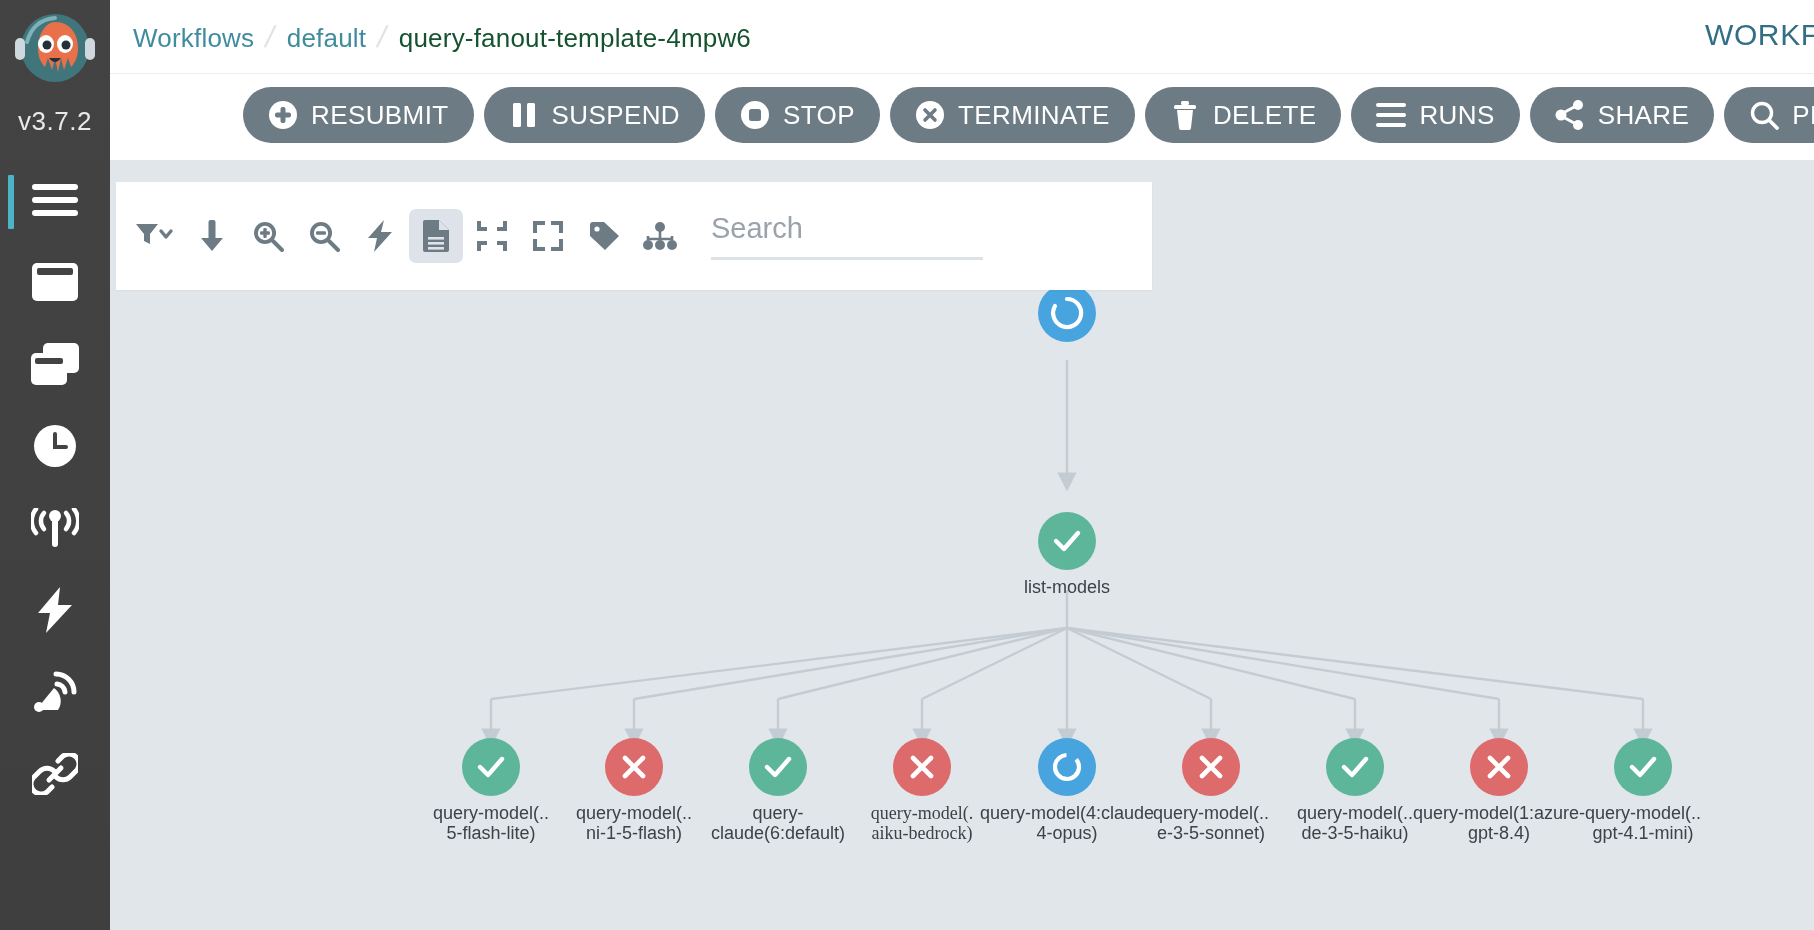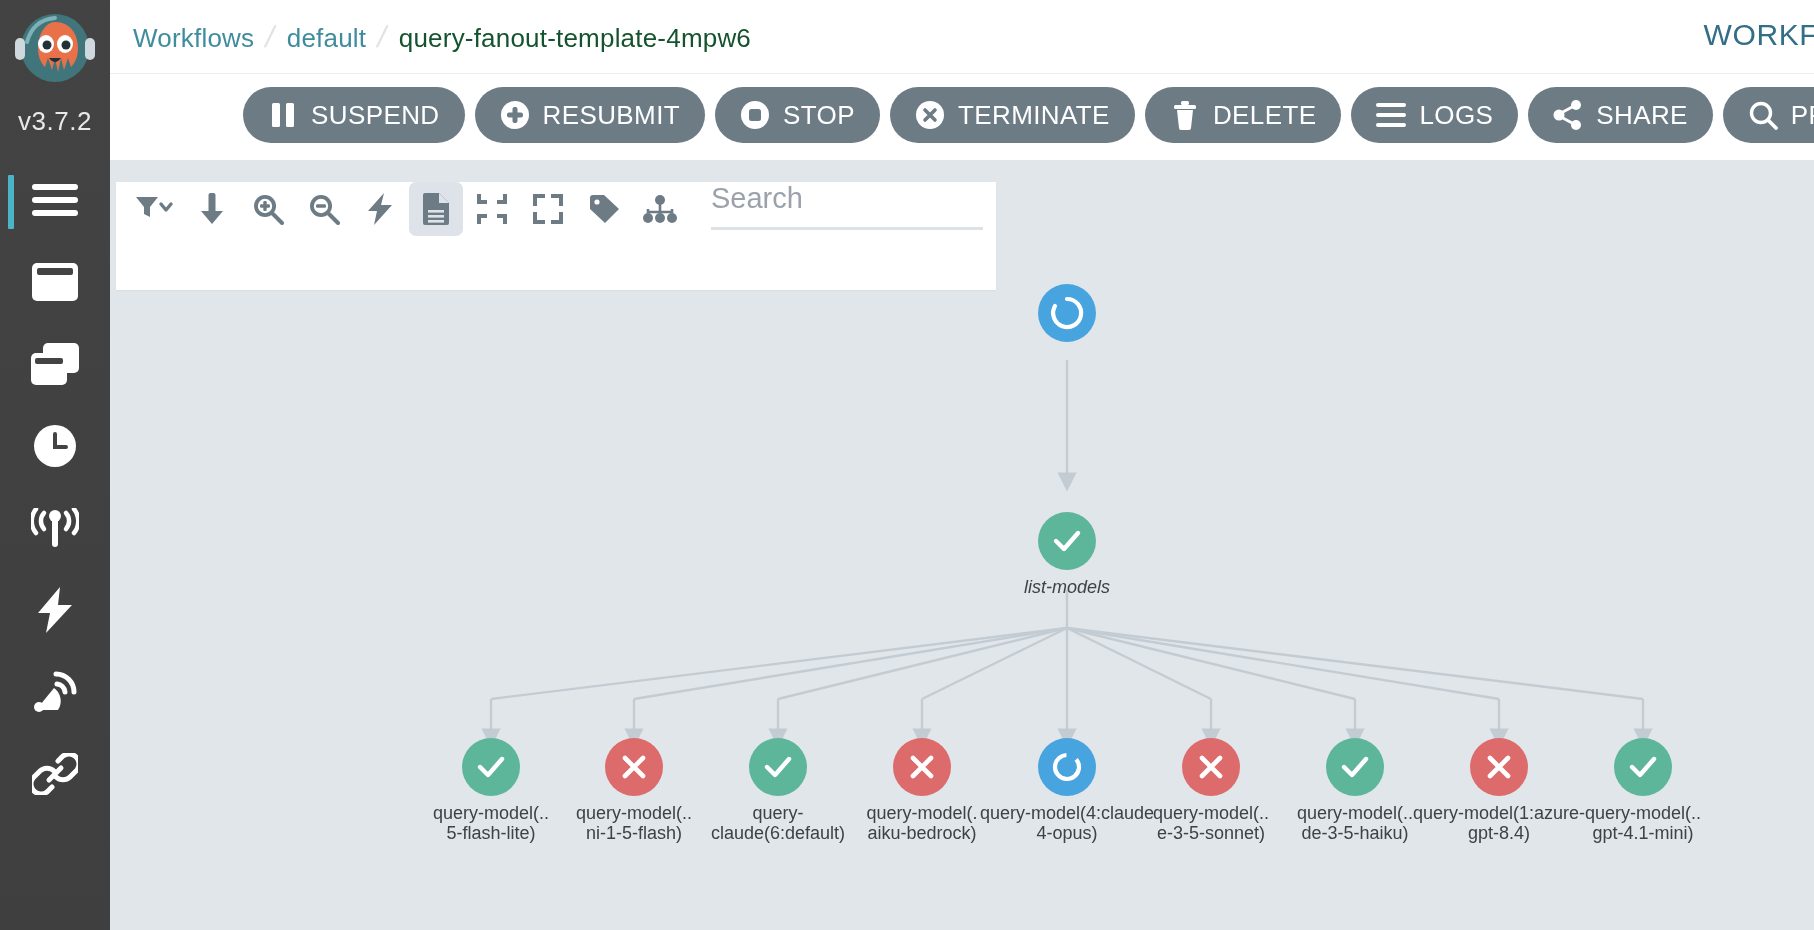--- a/index.html
+++ b/index.html
@@ -79,22 +79,22 @@
   }
   .act-btn .act-ico svg { fill: #fff; }
   .act-label { font-size: 26px; letter-spacing: .4px; }
 
   
   #graph-pane {
     position: absolute; left: 0; right: 0; top: 160px; bottom: 0;
     background: #e1e6ea; overflow: hidden;
   }
   #graph-toolbar {
-    position: absolute; left: 6px; top: 22px; width: 880px; height: 108px;
-    background: #fff; display: flex; align-items: flex-start;
+    position: absolute; left: 6px; top: 22px; width: 1036px; height: 108px;
+    background: #fff; display: flex; align-items: center;
     padding-left: 13px; z-index: 5;
     box-shadow: 0 1px 2px rgba(0,0,0,.04);
   }
   .gt-btn {
     width: 54px; height: 54px; border-radius: 7px;
     display: flex; align-items: center; justify-content: center;
     margin-right: 2px; cursor: pointer;
   }
   .gt-btn.active { background: #dde3e9; }
   .gt-btn svg { fill: #6d7b85; }
@@ -236,36 +236,36 @@
         <span class="crumb-link">default</span>
         <span class="crumb-sep">/</span>
         <span class="crumb-current">query-fanout-template-4mpw6</span>
       </div>
       <div id="page-title">WORKFLOW DETAILS</div>
     </div>
 
     <div id="actionbar">
       <div class="act-btn">
         <span class="act-ico">
+          <svg width="30" height="30" viewBox="0 0 30 30">
+              <circle cx="15" cy="15" r="14" fill="#fff"></circle>
+              <rect x="12.5" y="7" width="5" height="16" rx="2" fill="#6d7b85"></rect>
+              <rect x="7" y="12.5" width="16" height="5" rx="2" fill="#6d7b85"></rect>
+            </svg>
+        </span>
+        <span class="act-label">RESUBMIT</span>
+      </div>
+      <div class="act-btn">
+        <span class="act-ico">
           <svg width="26" height="28" viewBox="0 0 26 28">
               <rect x="2" y="2" width="8" height="24" rx="1.5" fill="#fff"></rect>
               <rect x="16" y="2" width="8" height="24" rx="1.5" fill="#fff"></rect>
             </svg>
         </span>
         <span class="act-label">SUSPEND</span>
-      </div>
-      <div class="act-btn">
-        <span class="act-ico">
-          <svg width="30" height="30" viewBox="0 0 30 30">
-              <circle cx="15" cy="15" r="14" fill="#fff"></circle>
-              <rect x="12.5" y="7" width="5" height="16" rx="2" fill="#6d7b85"></rect>
-              <rect x="7" y="12.5" width="16" height="5" rx="2" fill="#6d7b85"></rect>
-            </svg>
-        </span>
-        <span class="act-label">RESUBMIT</span>
       </div>
       <div class="act-btn">
         <span class="act-ico">
           <svg width="30" height="30" viewBox="0 0 30 30">
               <circle cx="15" cy="15" r="14" fill="#fff"></circle>
               <rect x="9" y="9" width="12" height="12" rx="2.5" fill="#6d7b85"></rect>
             </svg>
         </span>
         <span class="act-label">STOP</span>
       </div>
@@ -289,21 +289,21 @@
         <span class="act-label">DELETE</span>
       </div>
       <div class="act-btn">
         <span class="act-ico">
           <svg width="30" height="24" viewBox="0 0 30 24">
               <rect x="0" y="0" width="30" height="4" rx="2" fill="#fff"></rect>
               <rect x="0" y="10" width="30" height="4" rx="2" fill="#fff"></rect>
               <rect x="0" y="20" width="30" height="4" rx="2" fill="#fff"></rect>
             </svg>
         </span>
-        <span class="act-label">LOGS</span>
+        <span class="act-label">RUNS</span>
       </div>
       <div class="act-btn">
         <span class="act-ico">
           <svg width="30" height="30" viewBox="0 0 30 30">
               <circle cx="23" cy="5" r="5" fill="#fff"></circle>
               <circle cx="23" cy="25" r="5" fill="#fff"></circle>
               <circle cx="6" cy="15" r="5.5" fill="#fff"></circle>
               <path d="M8 13 L21 6 M8 17 L21 24" stroke="#fff" stroke-width="3"></path>
             </svg>
         </span>
@@ -435,21 +435,21 @@
         </svg>
 
         <div class="node" style="left:837px; top:124px; width:240px;">
           <div class="node-circle" style="width:58px;height:58px;background:#48a4df;">
             <svg width="36" height="36" viewBox="0 0 36 36">
               <path d="M18 4 a14 14 0 1 1 -12 7" stroke="#fff" stroke-width="4.2" fill="none" stroke-linecap="round"></path>
             </svg>
           </div>
         </div>
 
-        <div class="node" style="left:837px; top:352px; width:240px;font-style:italic;">
+        <div class="node" style="left:837px; top:352px; width:240px;">
           <div class="node-circle" style="width:58px;height:58px;background:#5eb69a;">
             <svg width="32" height="32" viewBox="0 0 32 32">
               <path d="M5 16 L13 24 L27 8" stroke="#fff" stroke-width="4.4" fill="none" stroke-linecap="round" stroke-linejoin="round"></path>
             </svg>
           </div>
           <div class="node-label">list-models</div>
         </div>
 
         <div class="node" style="left:261px; top:578px; width:240px;">
           <div class="node-circle" style="width:58px;height:58px;background:#5eb69a;">
@@ -471,21 +471,21 @@
 
         <div class="node" style="left:548px; top:578px; width:240px;">
           <div class="node-circle" style="width:58px;height:58px;background:#5eb69a;">
             <svg width="32" height="32" viewBox="0 0 32 32">
                 <path d="M5 16 L13 24 L27 8" stroke="#fff" stroke-width="4.4" fill="none" stroke-linecap="round" stroke-linejoin="round"></path>
               </svg>
           </div>
           <div class="node-label"><span>query-</span><br><span>claude(6:default)</span></div>
         </div>
 
-        <div class="node" style="left:692px; top:578px; width:240px;">
+        <div class="node" style="left:692px; top:578px; width:240px;font-family:Liberation Serif, serif;">
           <div class="node-circle" style="width:58px;height:58px;background:#dd6b6b;">
             <svg width="30" height="30" viewBox="0 0 30 30">
                 <path d="M6 6 L24 24 M24 6 L6 24" stroke="#fff" stroke-width="4.6" stroke-linecap="round"></path>
               </svg>
           </div>
           <div class="node-label"><span>query-model(.</span><br><span>aiku-bedrock)</span></div>
         </div>
 
         <div class="node" style="left:837px; top:578px; width:240px;">
           <div class="node-circle" style="width:58px;height:58px;background:#48a4df;">

